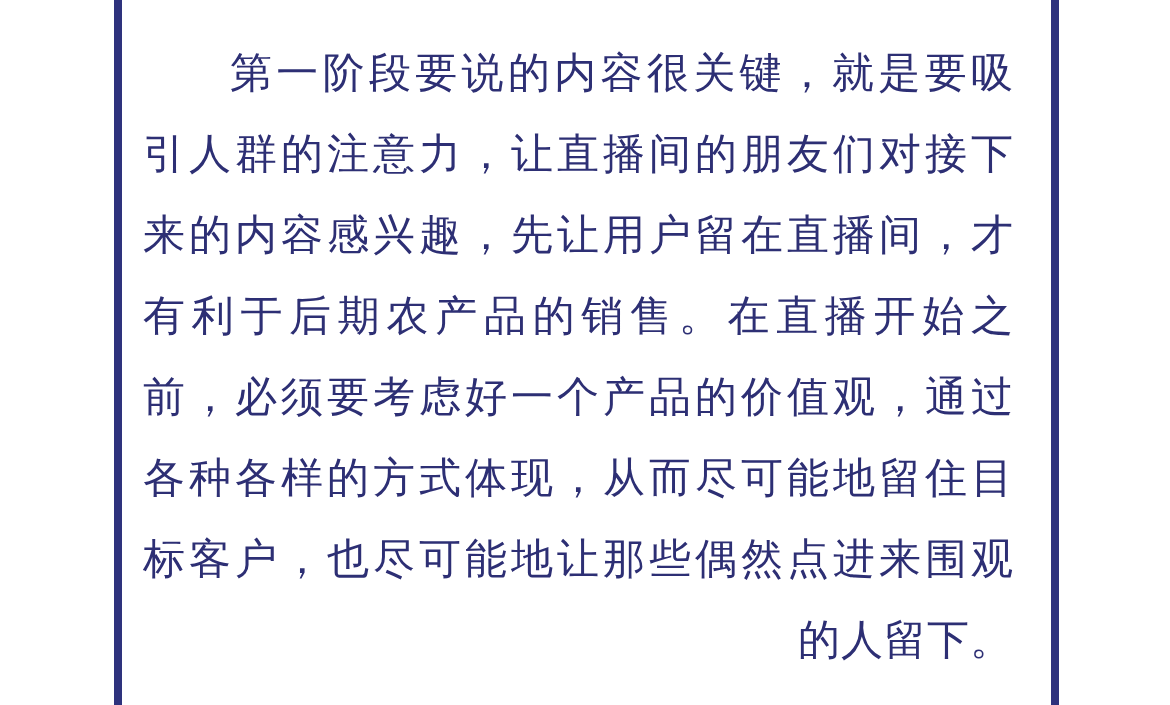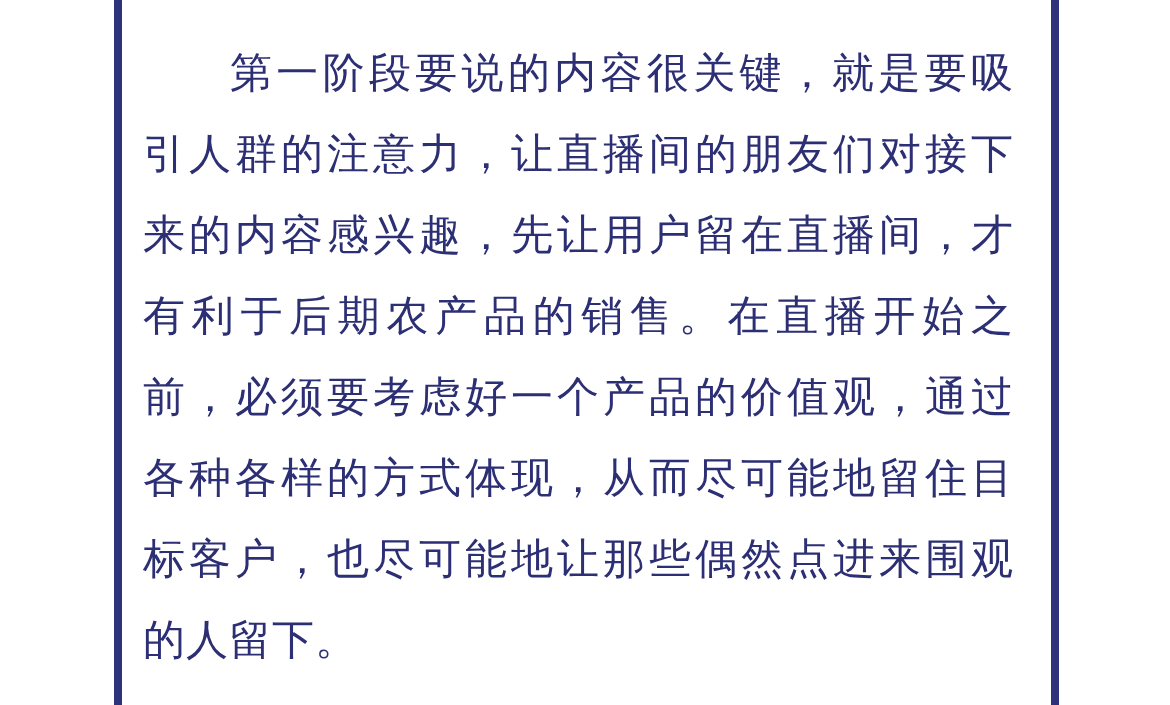--- a/index.html
+++ b/index.html
@@ -45,21 +45,21 @@
     align-items: center;
   }
   .text-line.justified span {
     display: block;
     line-height: 81px;
   }
   .text-line.first-line {
     padding-left: 87px; 
   }
   .text-line.last-line {
-    text-align: left;
+    text-align: right;
     letter-spacing: 1px;
   }
 </style>
 </head>
 <body>
 
 <div class="page" style="background: rgb(255, 255, 255);">
 
   <div class="v-rule left" style="background: rgb(46, 50, 125);"></div>
 

